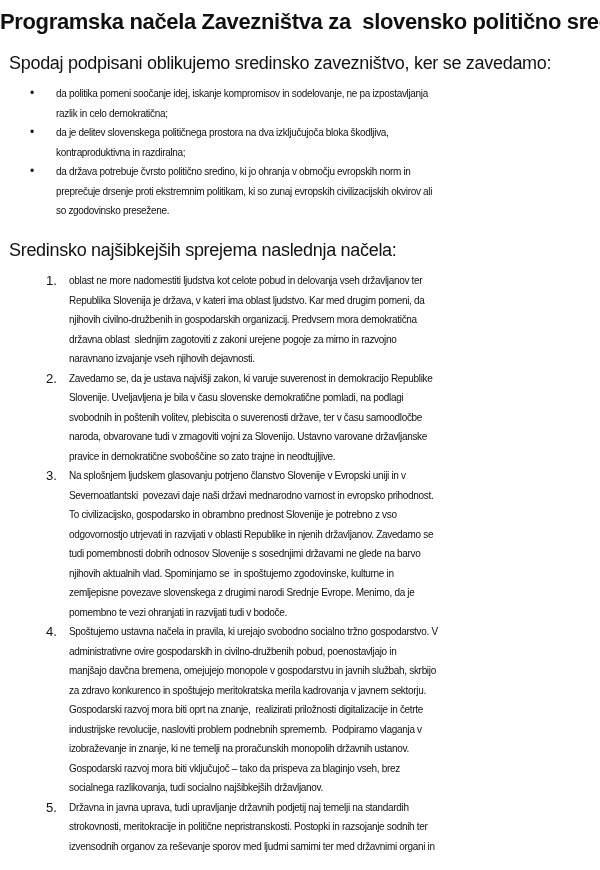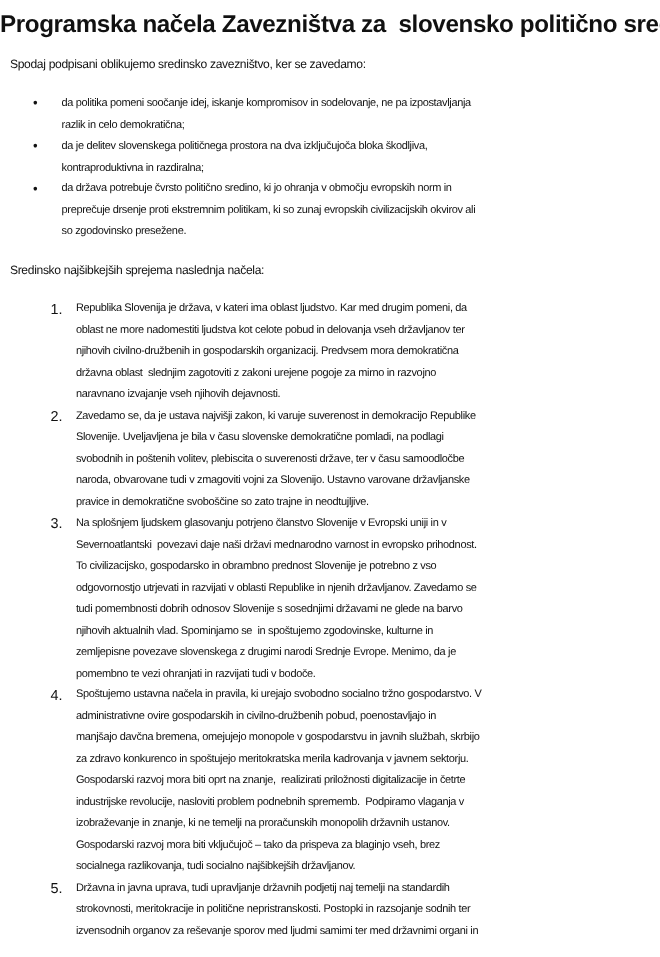--- a/index.html
+++ b/index.html
@@ -8,21 +8,21 @@
       font-family: "Liberation Sans", "DejaVu Sans", sans-serif;
       color: #111111;
     }
     .page { position: absolute; left: 0; top: 0; width: 600px; height: 870px; }
     .title {
       position: absolute; left: 0; top: 9px; width: 600px; text-align: center;
       font-weight: bold; font-size: 22px; letter-spacing: -0.35px; white-space: pre;
       color: #111;
     }
     .intro, .section-intro {
-      position: absolute; left: 9px; font-size: 11px; letter-spacing: -0.3px; white-space: pre;
+      position: absolute; left: 9px; font-size: 18px; letter-spacing: -0.3px; white-space: pre;
     }
     .intro { top: 53px; }
     .section-intro { top: 240px; }
     .line { display: block; height: 19.5px; line-height: 19.5px; white-space: pre; font-size: 10px; letter-spacing: -0.32px; }
     .bullets { position: absolute; left: 0; top: 84px; width: 600px; }
     .bullet { position: relative; padding-left: 56px; }
     .bullet .marker { position: absolute; left: 30px; top: 0; line-height: 19.5px; font-size: 12px; }
     .numbered { position: absolute; left: 0; top: 271px; width: 600px; }
     .item { position: relative; padding-left: 69px; }
     .item .num { position: absolute; left: 46px; top: 0; line-height: 19.5px; font-size: 13.1px; }
@@ -52,22 +52,22 @@
       <span class="line">preprečuje drsenje proti ekstremnim politikam, ki so zunaj evropskih civilizacijskih okvirov ali</span>
       <span class="line">so zgodovinsko presežene.</span>
     </div>
   </div>
 
   <div class="section-intro">Sredinsko najšibkejših sprejema naslednja načela:</div>
 
   <div class="numbered">
     <div class="item">
       <span class="num">1.</span>
+      <span class="line">oblast ne more nadomestiti ljudstva kot celote pobud in delovanja vseh državljanov ter</span>
       <span class="line">Republika Slovenija je država, v kateri ima oblast ljudstvo. Kar med drugim pomeni, da</span>
-      <span class="line">oblast ne more nadomestiti ljudstva kot celote pobud in delovanja vseh državljanov ter</span>
       <span class="line">njihovih civilno-družbenih in gospodarskih organizacij. Predvsem mora demokratična</span>
       <span class="line">državna oblast  slednjim zagotoviti z zakoni urejene pogoje za mirno in razvojno</span>
       <span class="line">naravnano izvajanje vseh njihovih dejavnosti.</span>
     </div>
     <div class="item">
       <span class="num">2.</span>
       <span class="line">Zavedamo se, da je ustava najvišji zakon, ki varuje suverenost in demokracijo Republike</span>
       <span class="line">Slovenije. Uveljavljena je bila v času slovenske demokratične pomladi, na podlagi</span>
       <span class="line">svobodnih in poštenih volitev, plebiscita o suverenosti države, ter v času samoodločbe</span>
       <span class="line">naroda, obvarovane tudi v zmagoviti vojni za Slovenijo. Ustavno varovane državljanske</span>

